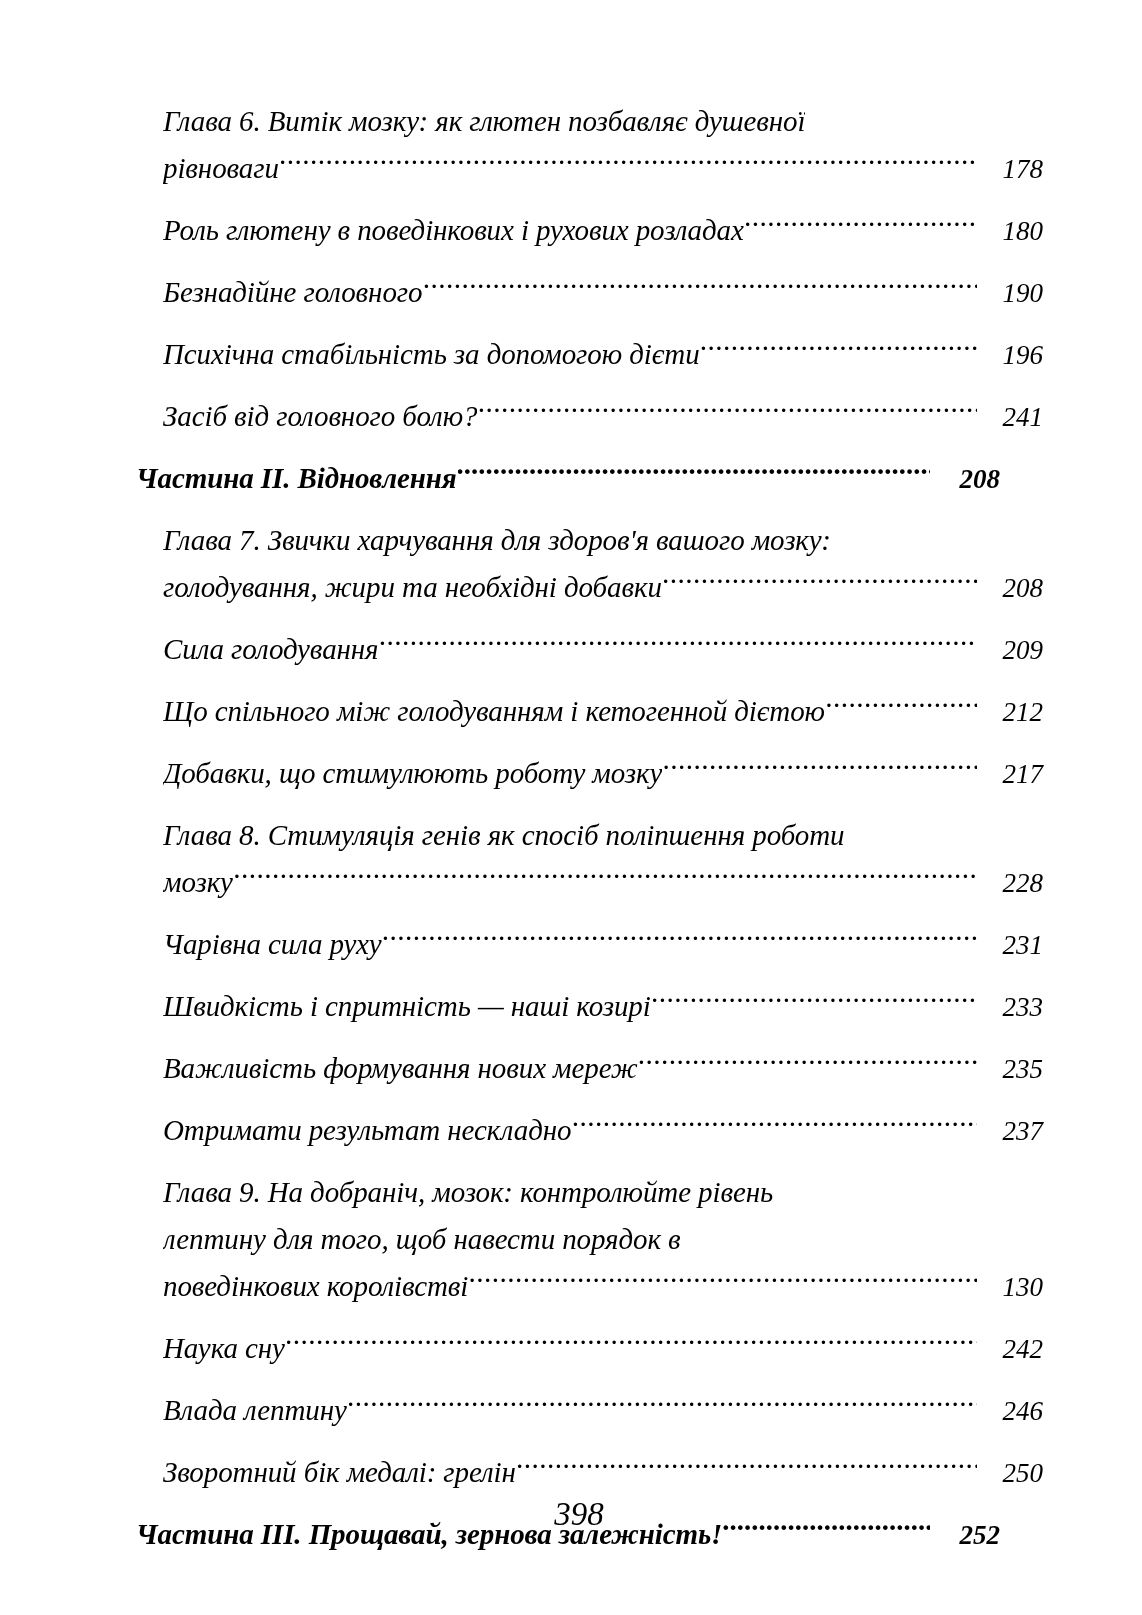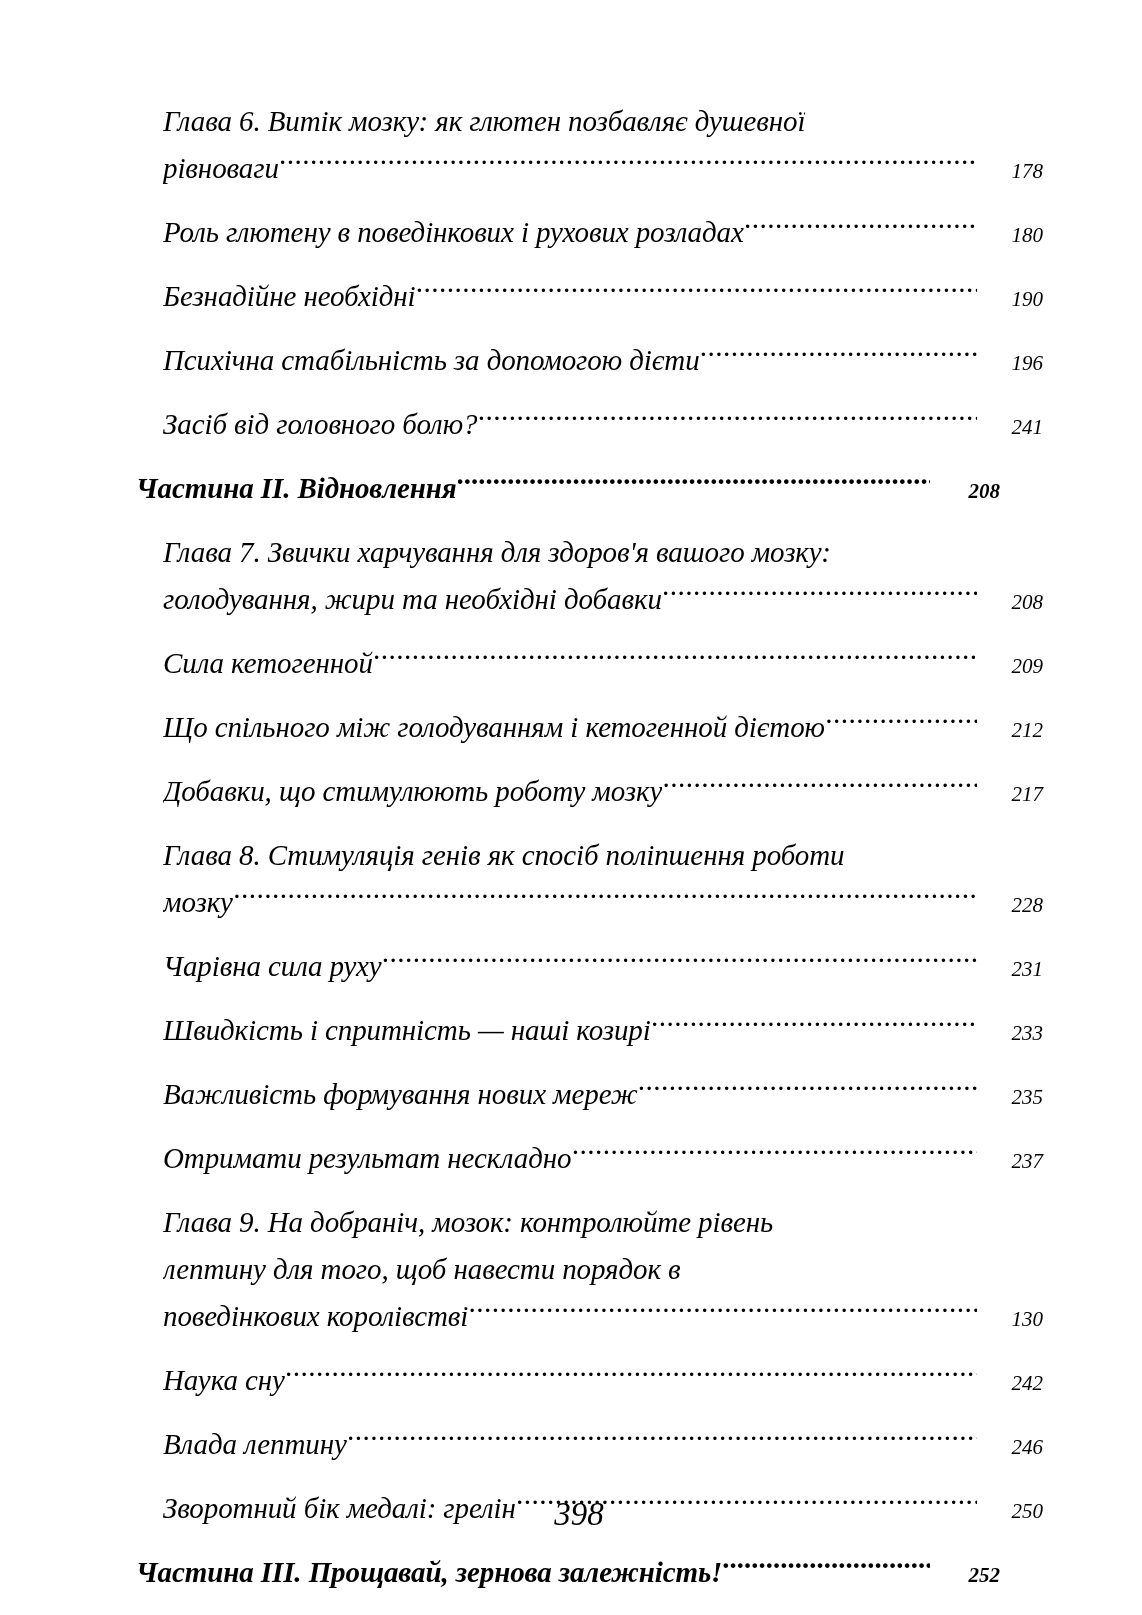--- a/index.html
+++ b/index.html
@@ -83,21 +83,21 @@
     letter-spacing: 0.5px;
     color: #000;
   }
   
   .leader.blank::before { content: ""; }
 
   .pageno {
     flex: 0 0 auto;
     width: 62px;
     text-align: right;
-    font-size: 21px;
+    font-size: 27px;
     padding-left: 3px;
   }
   .pageno.empty { visibility: hidden; }
 
   
   .entry.part {
     margin: 0 16px 14px 0;
   }
   .entry.part .entry-line {
     font-weight: bold;
@@ -142,21 +142,21 @@
       </div>
       <div class="entry section indent">
         <div class="entry-line">
           <span class="entry-text">Роль глютену в поведінкових і рухових розладах</span>
           <span class="leader"></span>
           <span class="pageno">180</span>
         </div>
       </div>
       <div class="entry section indent">
         <div class="entry-line">
-          <span class="entry-text">Безнадійне необхідні</span>
+          <span class="entry-text">Безнадійне головного</span>
           <span class="leader"></span>
           <span class="pageno">190</span>
         </div>
       </div>
       <div class="entry section indent">
         <div class="entry-line">
           <span class="entry-text">Психічна стабільність за допомогою дієти</span>
           <span class="leader"></span>
           <span class="pageno">196</span>
         </div>
@@ -182,21 +182,21 @@
           <span class="pageno empty"></span>
         </div>
         <div class="entry-line cont">
           <span class="entry-text">голодування, жири та необхідні добавки</span>
           <span class="leader"></span>
           <span class="pageno">208</span>
         </div>
       </div>
       <div class="entry section indent">
         <div class="entry-line">
-          <span class="entry-text">Сила кетогенной</span>
+          <span class="entry-text">Сила голодування</span>
           <span class="leader"></span>
           <span class="pageno">209</span>
         </div>
       </div>
       <div class="entry section indent">
         <div class="entry-line">
           <span class="entry-text">Що спільного між голодуванням і кетогенной дієтою</span>
           <span class="leader"></span>
           <span class="pageno">212</span>
         </div>

